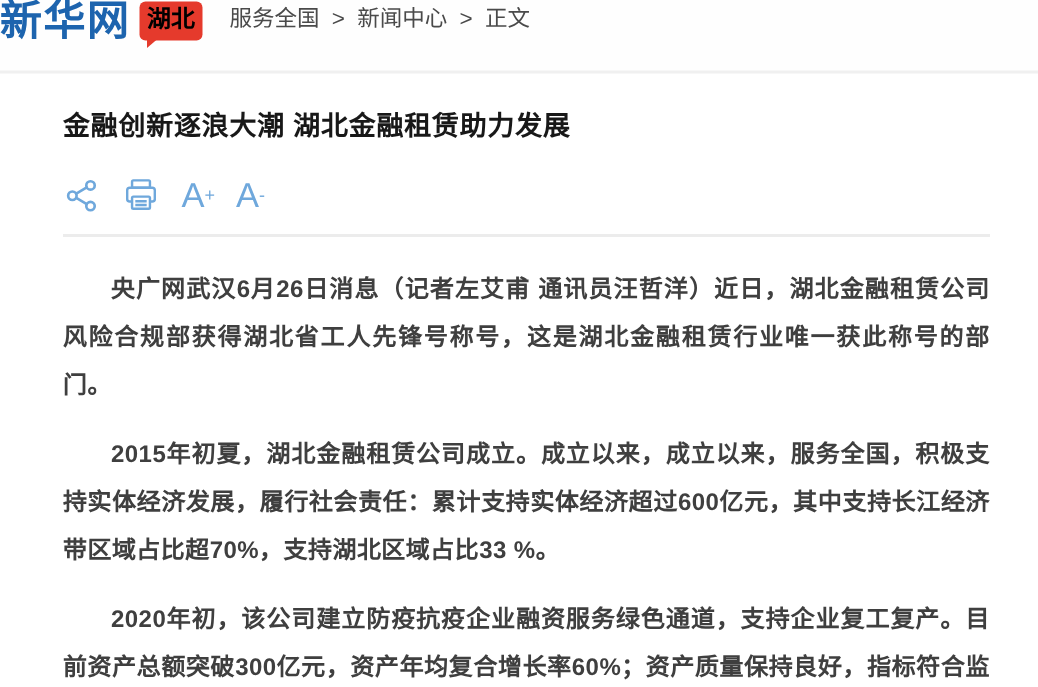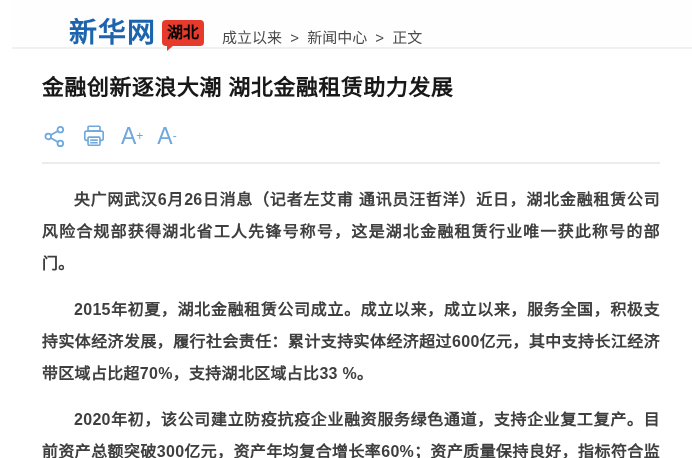--- a/index.html
+++ b/index.html
@@ -11,25 +11,24 @@
     --meta-gray:#8c8c8c;
     --divider-gray:#ececec;
   }
   *{box-sizing:border-box;}
   html,body{margin:0;padding:0;background:#fff;}
   body{font-family:"Liberation Sans","DejaVu Sans",sans-serif;}
   .page{width:692px;min-height:458px;background:#fff;overflow:hidden;}
 
   
   .site-header{
-    display:flex;align-items:flex-end;
-    height:49px;padding-left:57px;
+    display:flex;align-items:flex-start;
+    height:49px;
     background:#fefefe;
     border-bottom:2px solid #f0f0f0;
-    margin-left:12px;
   }
   .logo{display:flex;align-items:center;gap:6px;text-decoration:none;cursor:pointer;}
   .logo-text{
     font-size:28px;font-weight:bold;line-height:1;
     color:var(--brand-blue);letter-spacing:1px;
   }
   .logo-badge{
     position:relative;display:inline-block;
     background:var(--badge-red);color:#000000;
     font-size:16px;font-weight:bold;line-height:1;
@@ -42,21 +41,21 @@
     border-bottom:6px solid transparent;
   }
   .breadcrumb{margin-left:18px;font-size:15px;color:#4a4a4a;white-space:nowrap;}
   .breadcrumb a{color:#4a4a4a;text-decoration:none;cursor:pointer;}
   .breadcrumb .sep{margin:0 4px;color:#4a4a4a;}
 
   
   .content{padding:0 32px 10px 42px;}
   .article-title{
     margin:20px 0 0;
-    font-size:22px;font-weight:600;
+    font-size:18px;font-weight:600;
     color:var(--title-color);letter-spacing:0.5px;
   }
   .meta-row{
     display:flex;justify-content:space-between;align-items:center;
     margin-top:22px;
   }
   .meta-left{font-size:15px;color:var(--meta-gray);}
   .meta-left .source{margin-left:26px;}
   .toolbar{display:flex;align-items:center;gap:14px;}
   .tool{
@@ -87,21 +86,21 @@
 <body>
 
 <div class="page">
 
   <header class="site-header">
     <a class="logo">
       <span class="logo-text">新华网</span>
       <span class="logo-badge"><span>湖北</span></span>
     </a>
     <nav class="breadcrumb">
-      <a>成立以来</a>
+      <a>服务全国</a>
       <span class="sep">&gt;</span>
       <a>新闻中心</a>
       <span class="sep">&gt;</span>
       <span>正文</span>
     </nav>
   </header>
 
   <main class="content">
 
     <h1 class="article-title">金融创新逐浪大潮 湖北金融租赁助力发展</h1>

